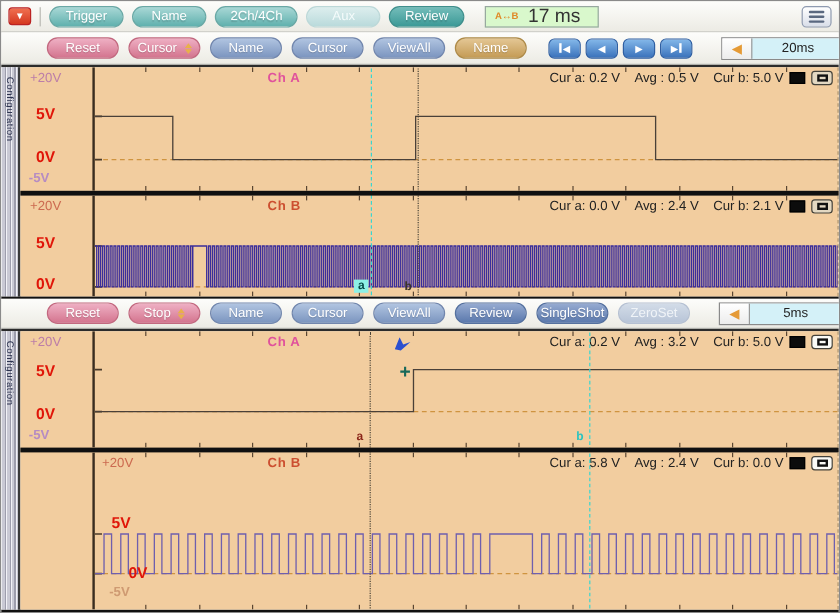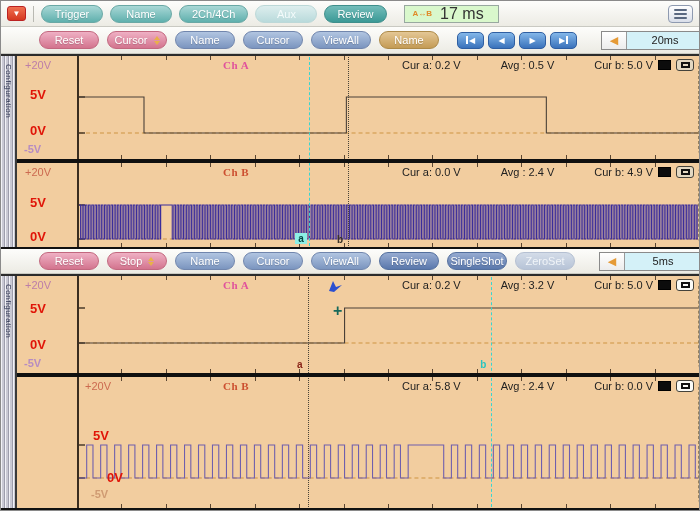--- a/index.html
+++ b/index.html
@@ -50,35 +50,35 @@
                   font-size:11px; height:100%; line-height:17px; color:#222; }
 
   
   .scope { display:flex; border-top:2px solid #2b2b2b; border-bottom:2px solid #111; }
   #panel1 { height:195px; }
   #panel2 { height:236px; }
   .sidebar { width:16px; background:repeating-linear-gradient(90deg,#f2f2f7 0 1px,#c9c9d4 1px 3px,#9d9dac 3px 4px);
              border-right:2px solid #3a3a3a; display:flex; justify-content:center; }
   .sidebar span { writing-mode:vertical-rl; font-size:8px; color:#2c3350; margin-top:8px; letter-spacing:.5px; }
   .strips { flex:1; position:relative; display:flex; flex-direction:column; background:#f2cd9f; }
-  .strip { position:relative; overflow:hidden;border-radius:10px; }
+  .strip { position:relative; overflow:hidden; }
   .divider { height:4px; background:#101010; position:relative; z-index:4; }
   .plot { position:absolute; left:60px; right:0; top:0; bottom:0; border-left:2px solid #3a2d20; border-right:1px dashed #93805f; }
   .plot svg { position:absolute; inset:0; width:100%; height:100%; }
   .trace { fill:none; stroke-width:1.1; }
   .zeroline { stroke:#cf9440; stroke-width:1; stroke-dasharray:4 3; }
   .axistick { stroke:#4a3a2a; stroke-width:1.4; }
   .tickrow { position:absolute; left:60px; right:0; height:4px; z-index:2; }
   .tickrow.top { top:0; } .tickrow.bot { bottom:0; }
   .tickrow i { position:absolute; top:0; width:1px; height:4px; background:#5a4632; }
 
   .hdr { position:absolute; top:1px; left:0; right:0; height:14px; font-size:11px; color:#222; z-index:3; }
   .lbl20 { position:absolute; left:8px; top:2px; font-size:11px; }
-  .chname { position:absolute; left:206px; top:2px; font-size:11px; font-weight:bold; letter-spacing:.5px;font-family:Liberation Serif, serif; }
-  .reads { position:absolute; right:46px; top:2px; display:flex; gap:40px; font-size:11px; color:#222;justify-content:center; }
+  .chname { position:absolute; left:206px; top:2px; font-size:11px; font-weight:bold; letter-spacing:.5px; }
+  .reads { position:absolute; right:46px; top:2px; display:flex; gap:12px; font-size:11px; color:#222;justify-content:center; }
   .hdr-icons { position:absolute; right:5px; top:2px; display:flex; gap:5px; align-items:center; }
   .sq-filled { width:13px; height:10px; background:#0c0c0c; border:1px solid #000; }
   .sq-outline { width:18px; height:12px; border:1px solid #44423a; border-radius:3px; background:#e3d8c2;
                 display:flex; align-items:center; justify-content:center; }
   .sq-outline b { display:block; width:9px; height:6px; border:2px solid #111; }
   #p2a .sq-outline, #p2b .sq-outline { background:#fafaf6; }
 
   .vlabel { position:absolute; font-weight:bold; z-index:2; }
   .v-red { color:#e01508; font-size:13px; }
   .v-pink { color:#bc7ea8; font-weight:normal; }
@@ -246,21 +246,21 @@
             <i style="left: 78.5714%;"></i>
             <i style="left: 85.7143%;"></i>
             <i style="left: 92.8571%;"></i>
           </div>
         <div class="hdr">
           <span class="lbl20 v-slm">+20V</span>
           <span class="chname" style="color:#cc4f30">Ch B</span>
           <span class="reads">
             <span>Cur a: 0.0 V</span>
             <span>Avg : 2.4 V</span>
-            <span>Cur b: 4.9 V</span>
+            <span>Cur b: 2.1 V</span>
           </span>
           <span class="hdr-icons">
             <span class="sq-filled"></span>
             <span class="sq-outline">
                 <b></b>
               </span>
           </span>
         </div>
         <span class="vlabel v-red l5">5V</span>
         <span class="vlabel v-red l0">0V</span>

